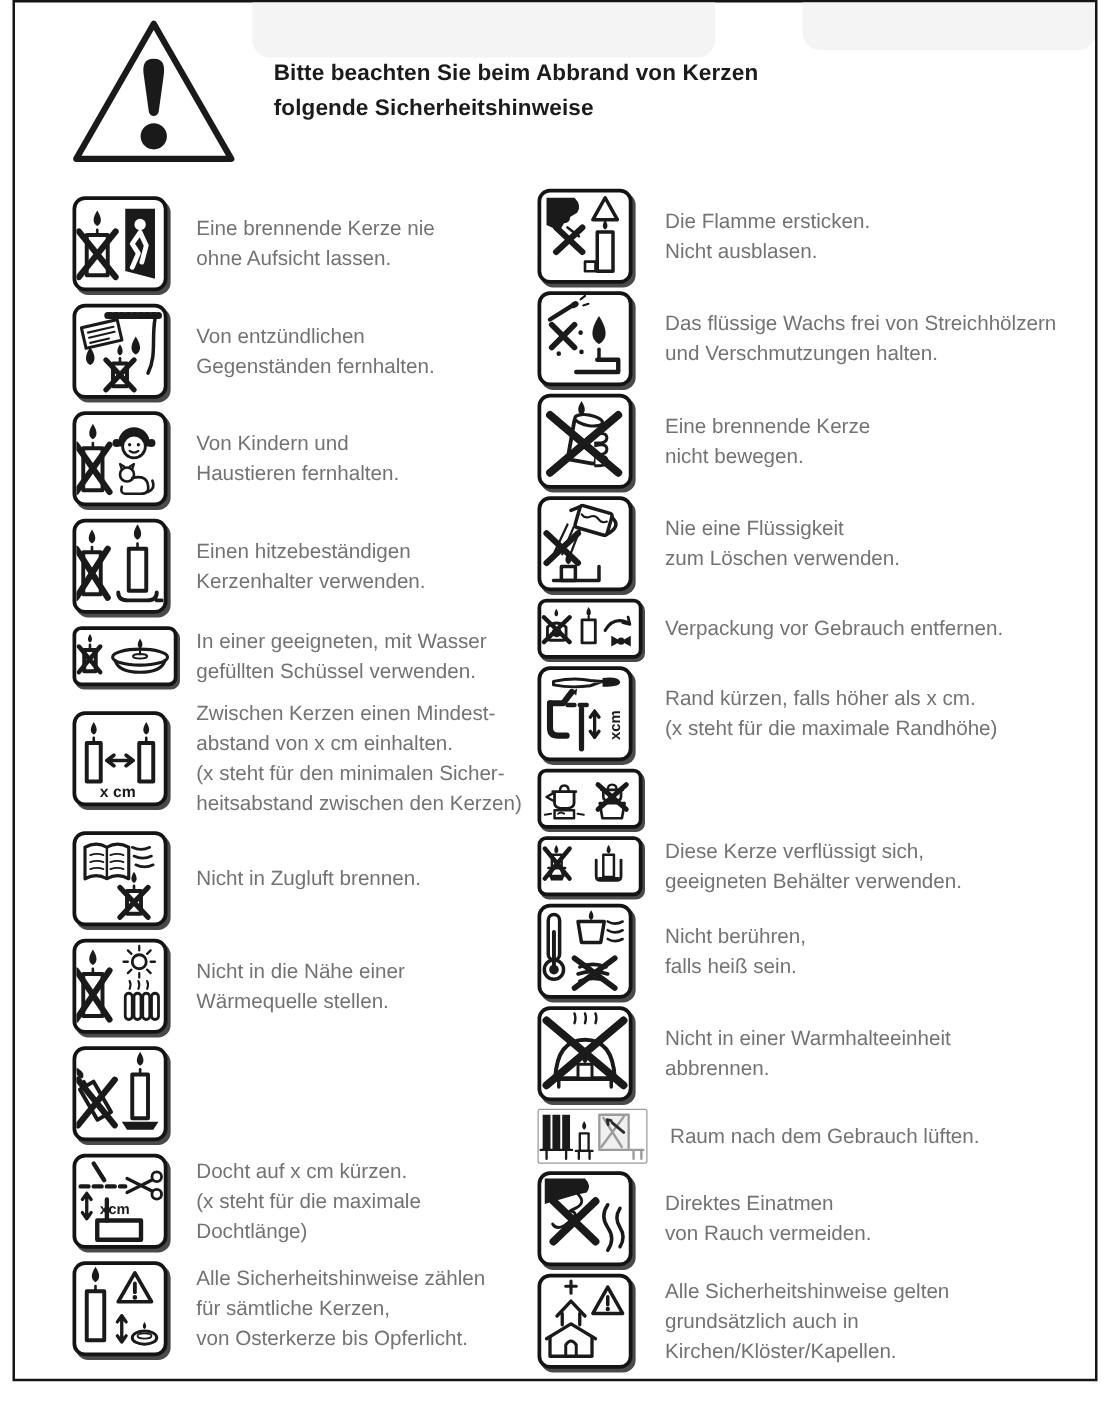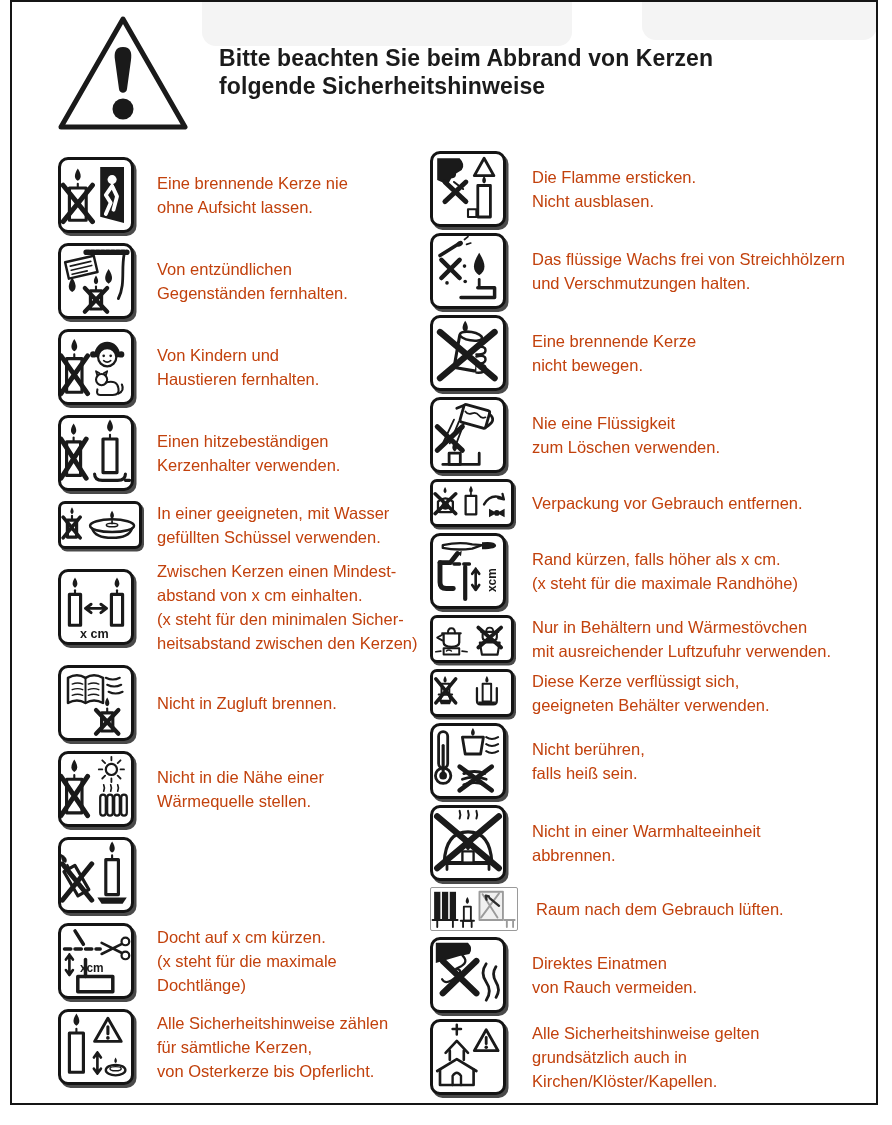--- a/index.html
+++ b/index.html
@@ -6,38 +6,38 @@
   body{width:892px;height:1125px;position:relative;overflow:hidden;
        font-family:"Liberation Sans",sans-serif;color:#1c1c1c;}
   .sheet{position:absolute;left:10px;top:0;width:868px;height:1105px;
          border:2.5px solid #151515;box-sizing:border-box;background:#fff;overflow:hidden;}
   .artifact{position:absolute;background:#f4f4f4;border-radius:14px;}
   .a1{left:190px;top:-18px;width:370px;height:62px;}
   .a2{left:630px;top:-14px;width:235px;height:52px;}
   .header{position:relative;display:flex;align-items:flex-start;
           padding:11px 0 0 43px;margin-bottom:24px;}
   .tri{width:136px;height:120px;flex:0 0 auto;}
-  .titles{margin:32px 0 0 28px;font-weight:bold;font-size:23px;line-height:27.5px;
+  .titles{margin:32px 0 0 28px;font-weight:bold;font-size:18px;line-height:27.5px;
           letter-spacing:.1px;color:#1b1b1b;}
   .cols{display:flex;padding-left:46px;}
   .col-left{width:372px;flex:0 0 auto;}
   .col-right{flex:1 1 auto;margin-top:-6px;}
   .row{display:flex;align-items:center;gap:15px;}
   .col-left .row{margin-bottom:10px;}
   .col-right .row{margin-bottom:6px;gap:18px;}
   .iconcell{flex:0 0 84px;display:flex;justify-content:flex-start;align-items:center;}
   .pbox{background:#fff;border:3.5px solid #141414;border-radius:10px;
         box-shadow:2.5px 3px 0 #4a4a4a;width:76px;height:76px;box-sizing:border-box;
         display:flex;align-items:center;justify-content:center;overflow:hidden;}
   .pbox svg{width:100%;height:100%;display:block;}
   .pbox.wide{width:84px;height:48px;border-width:3px;border-radius:7px;
              box-shadow:2px 2.5px 0 #4a4a4a;}
   .pbox.lite{width:88px;height:44px;border:1.5px solid #9a9a9a;border-radius:2px;
              box-shadow:none;}
-  .cap{font-size:16.5px;line-height:24px;white-space:pre-line;color:#c2410c;}
+  .cap{font-size:16.5px;line-height:24px;white-space:pre-line;color:#737373;}
   svg text{font-family:"Liberation Sans",sans-serif;}
 </style>
 </head>
 <body>
 
 <div class="sheet">
   <div class="artifact a1"></div>
   <div class="artifact a2"></div>
 
   <div class="header">
@@ -436,22 +436,20 @@
                   <path d="M19 43q3-3 7 0" fill="none" stroke-width="2"></path>
                   <path d="M4 44l7-1M48 44l-7-1" stroke-width="2.4"></path>
                   <path d="M68 16h24M70 16v8q0 5 10 5t10-5v-8" fill="none" stroke-width="3"></path>
                   <path d="M75 16q0-6 5-6t5 6" fill="none" stroke-width="2.6"></path>
                   <path d="M66 31h28l-3 17h-22z" fill="#fff" stroke-width="3"></path>
                   <path d="M64 10L96 38M96 10L64 38" stroke-width="5.5"></path>
                 </g>
               </svg>
             </div>
           </div>
-          <div class="cap">Nur in Behältern und Wärmestövchen
-mit ausreichender Luftzufuhr verwenden.</div>
         </div>
         <div class="row">
           <div class="iconcell">
             <div class="pbox wide">
               <svg viewBox="0 0 110 52">
                 <g stroke="#1a1a1a" fill="none" stroke-linecap="round" stroke-linejoin="round" stroke-width="4.5">
                   <path d="M17 2 C13.7 7.1 14.3 10.1 17 11.6 C19.7 10.1 20.3 7.1 17 2Z" fill="#1a1a1a" stroke="none"></path>
                   <rect x="12" y="13" width="11" height="15" fill="#fff" stroke-width="2.8"></rect>
                   <path d="M8 28h19M13 28l-3 9h15l-3-9" fill="none" stroke-width="2.8"></path>
                   <path d="M9 37h17l-2 5H11z" fill="#1a1a1a" stroke="none"></path>

